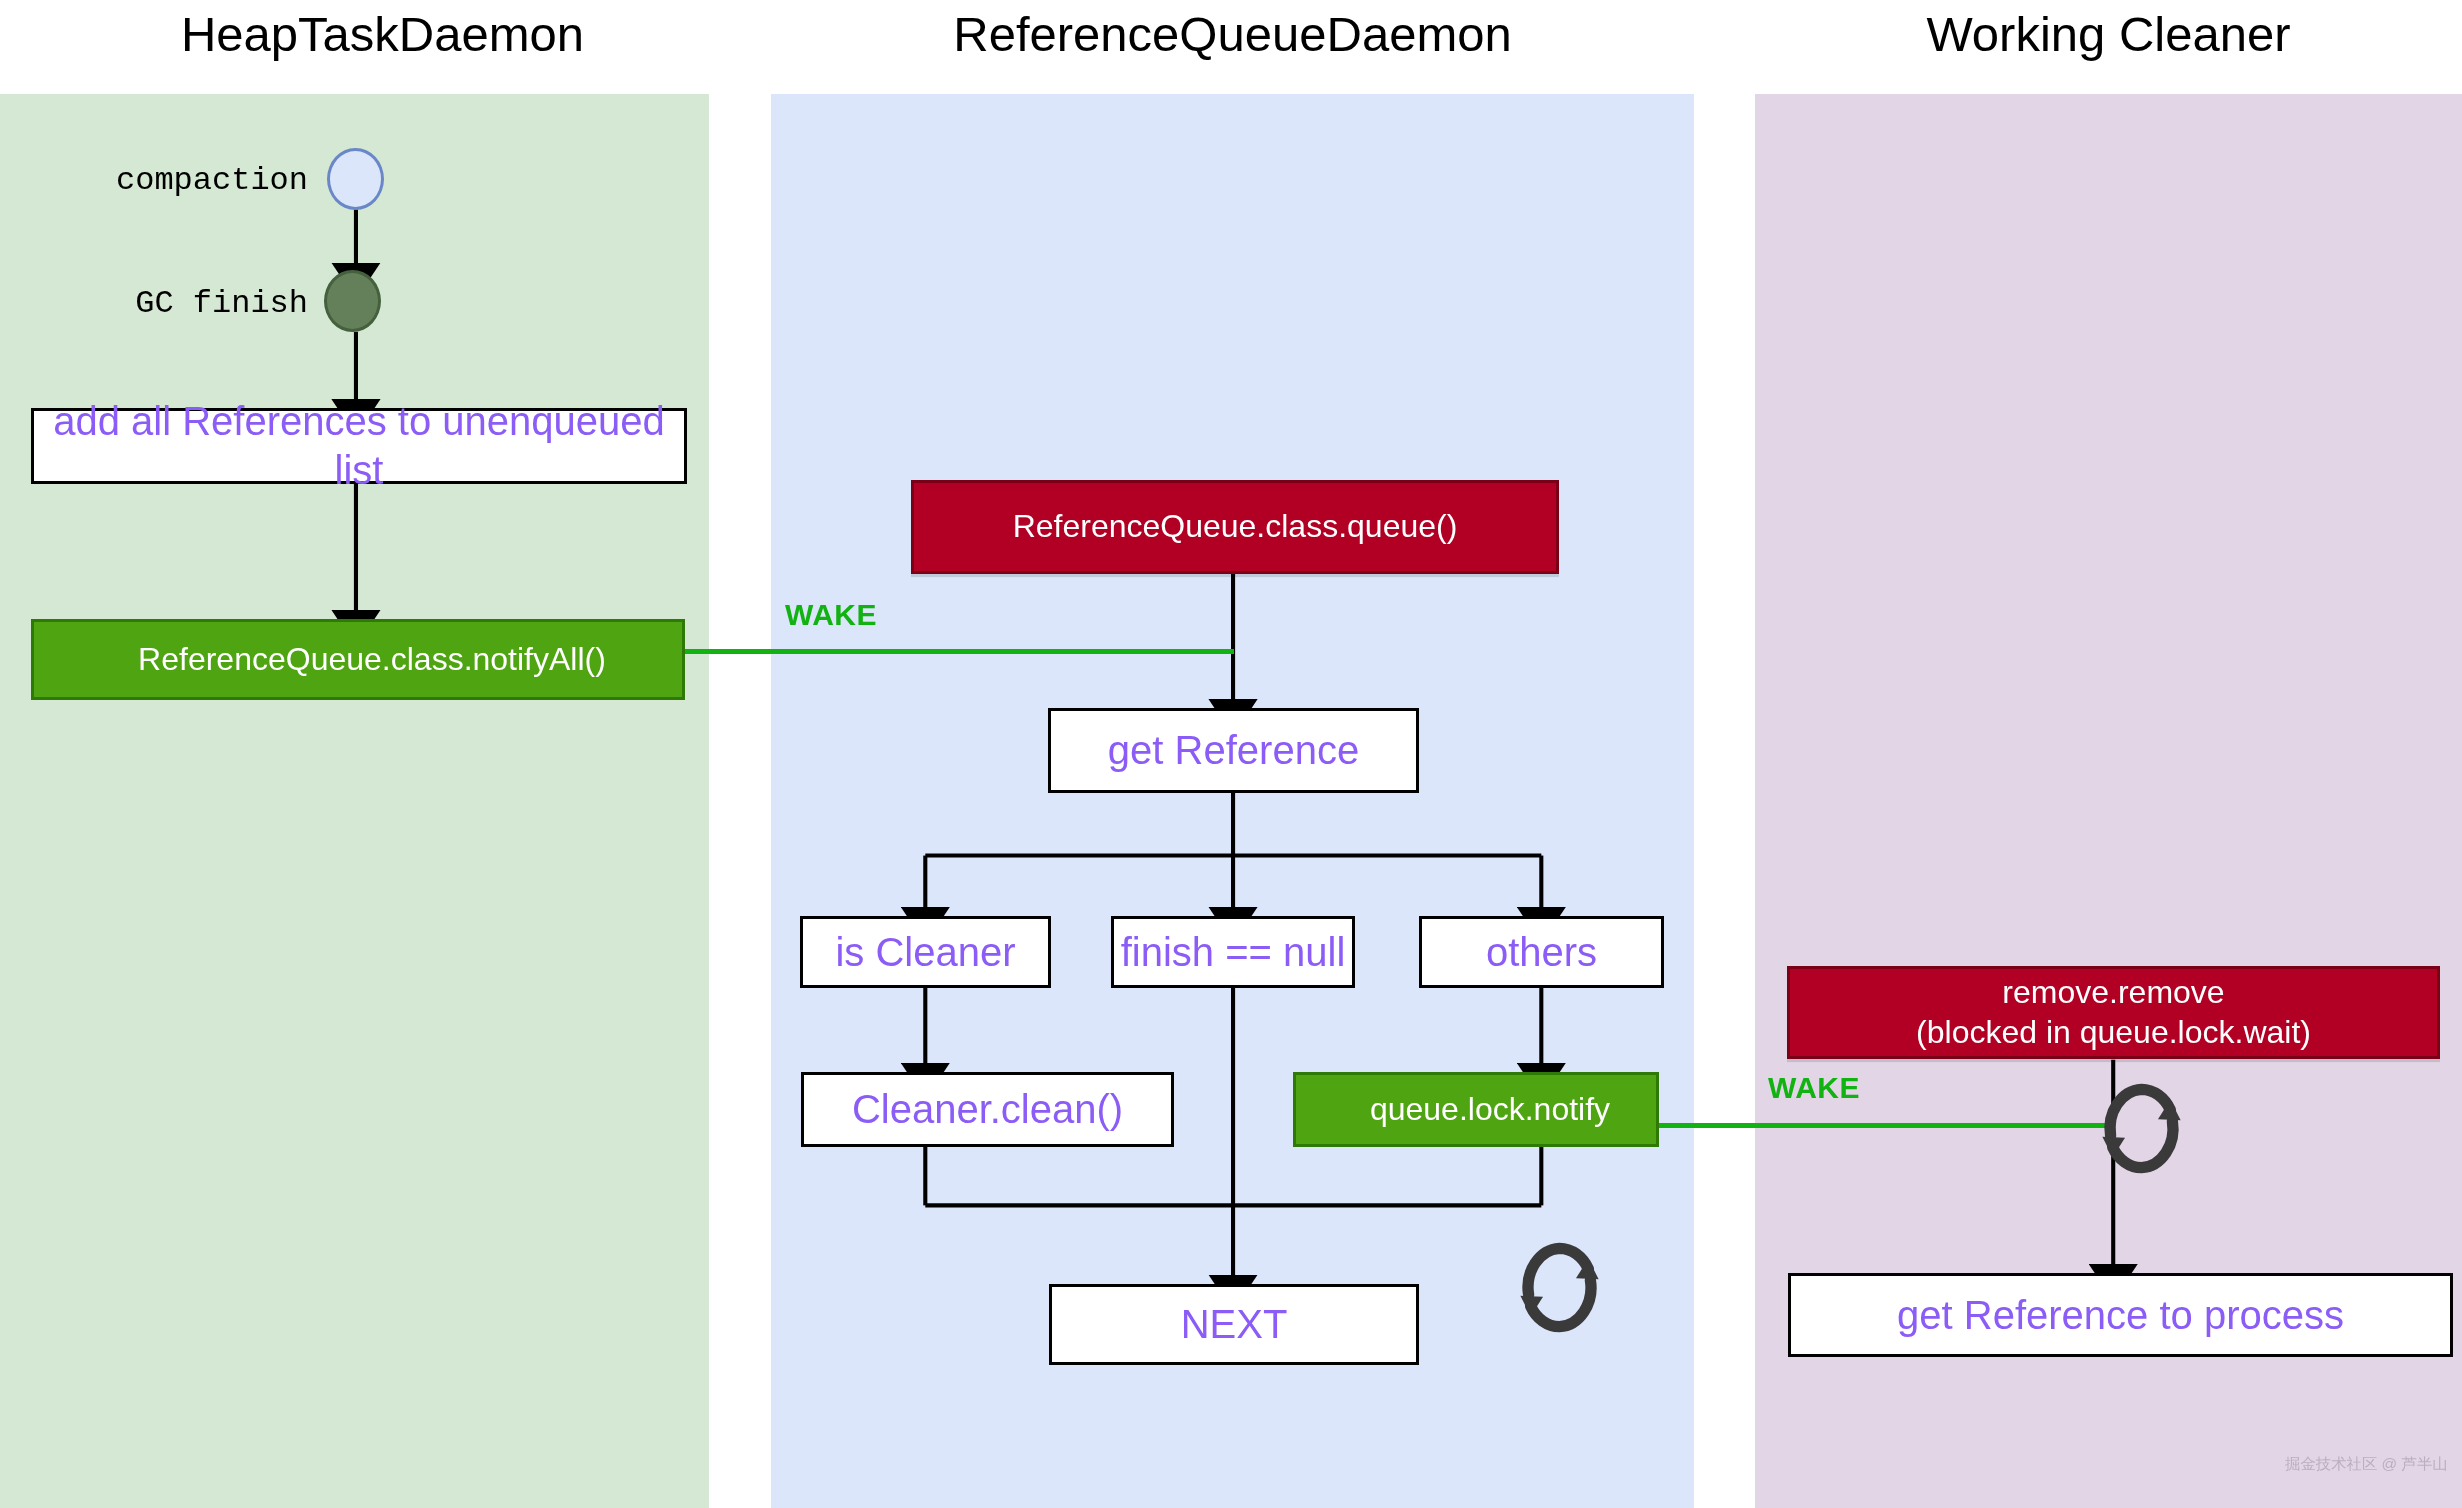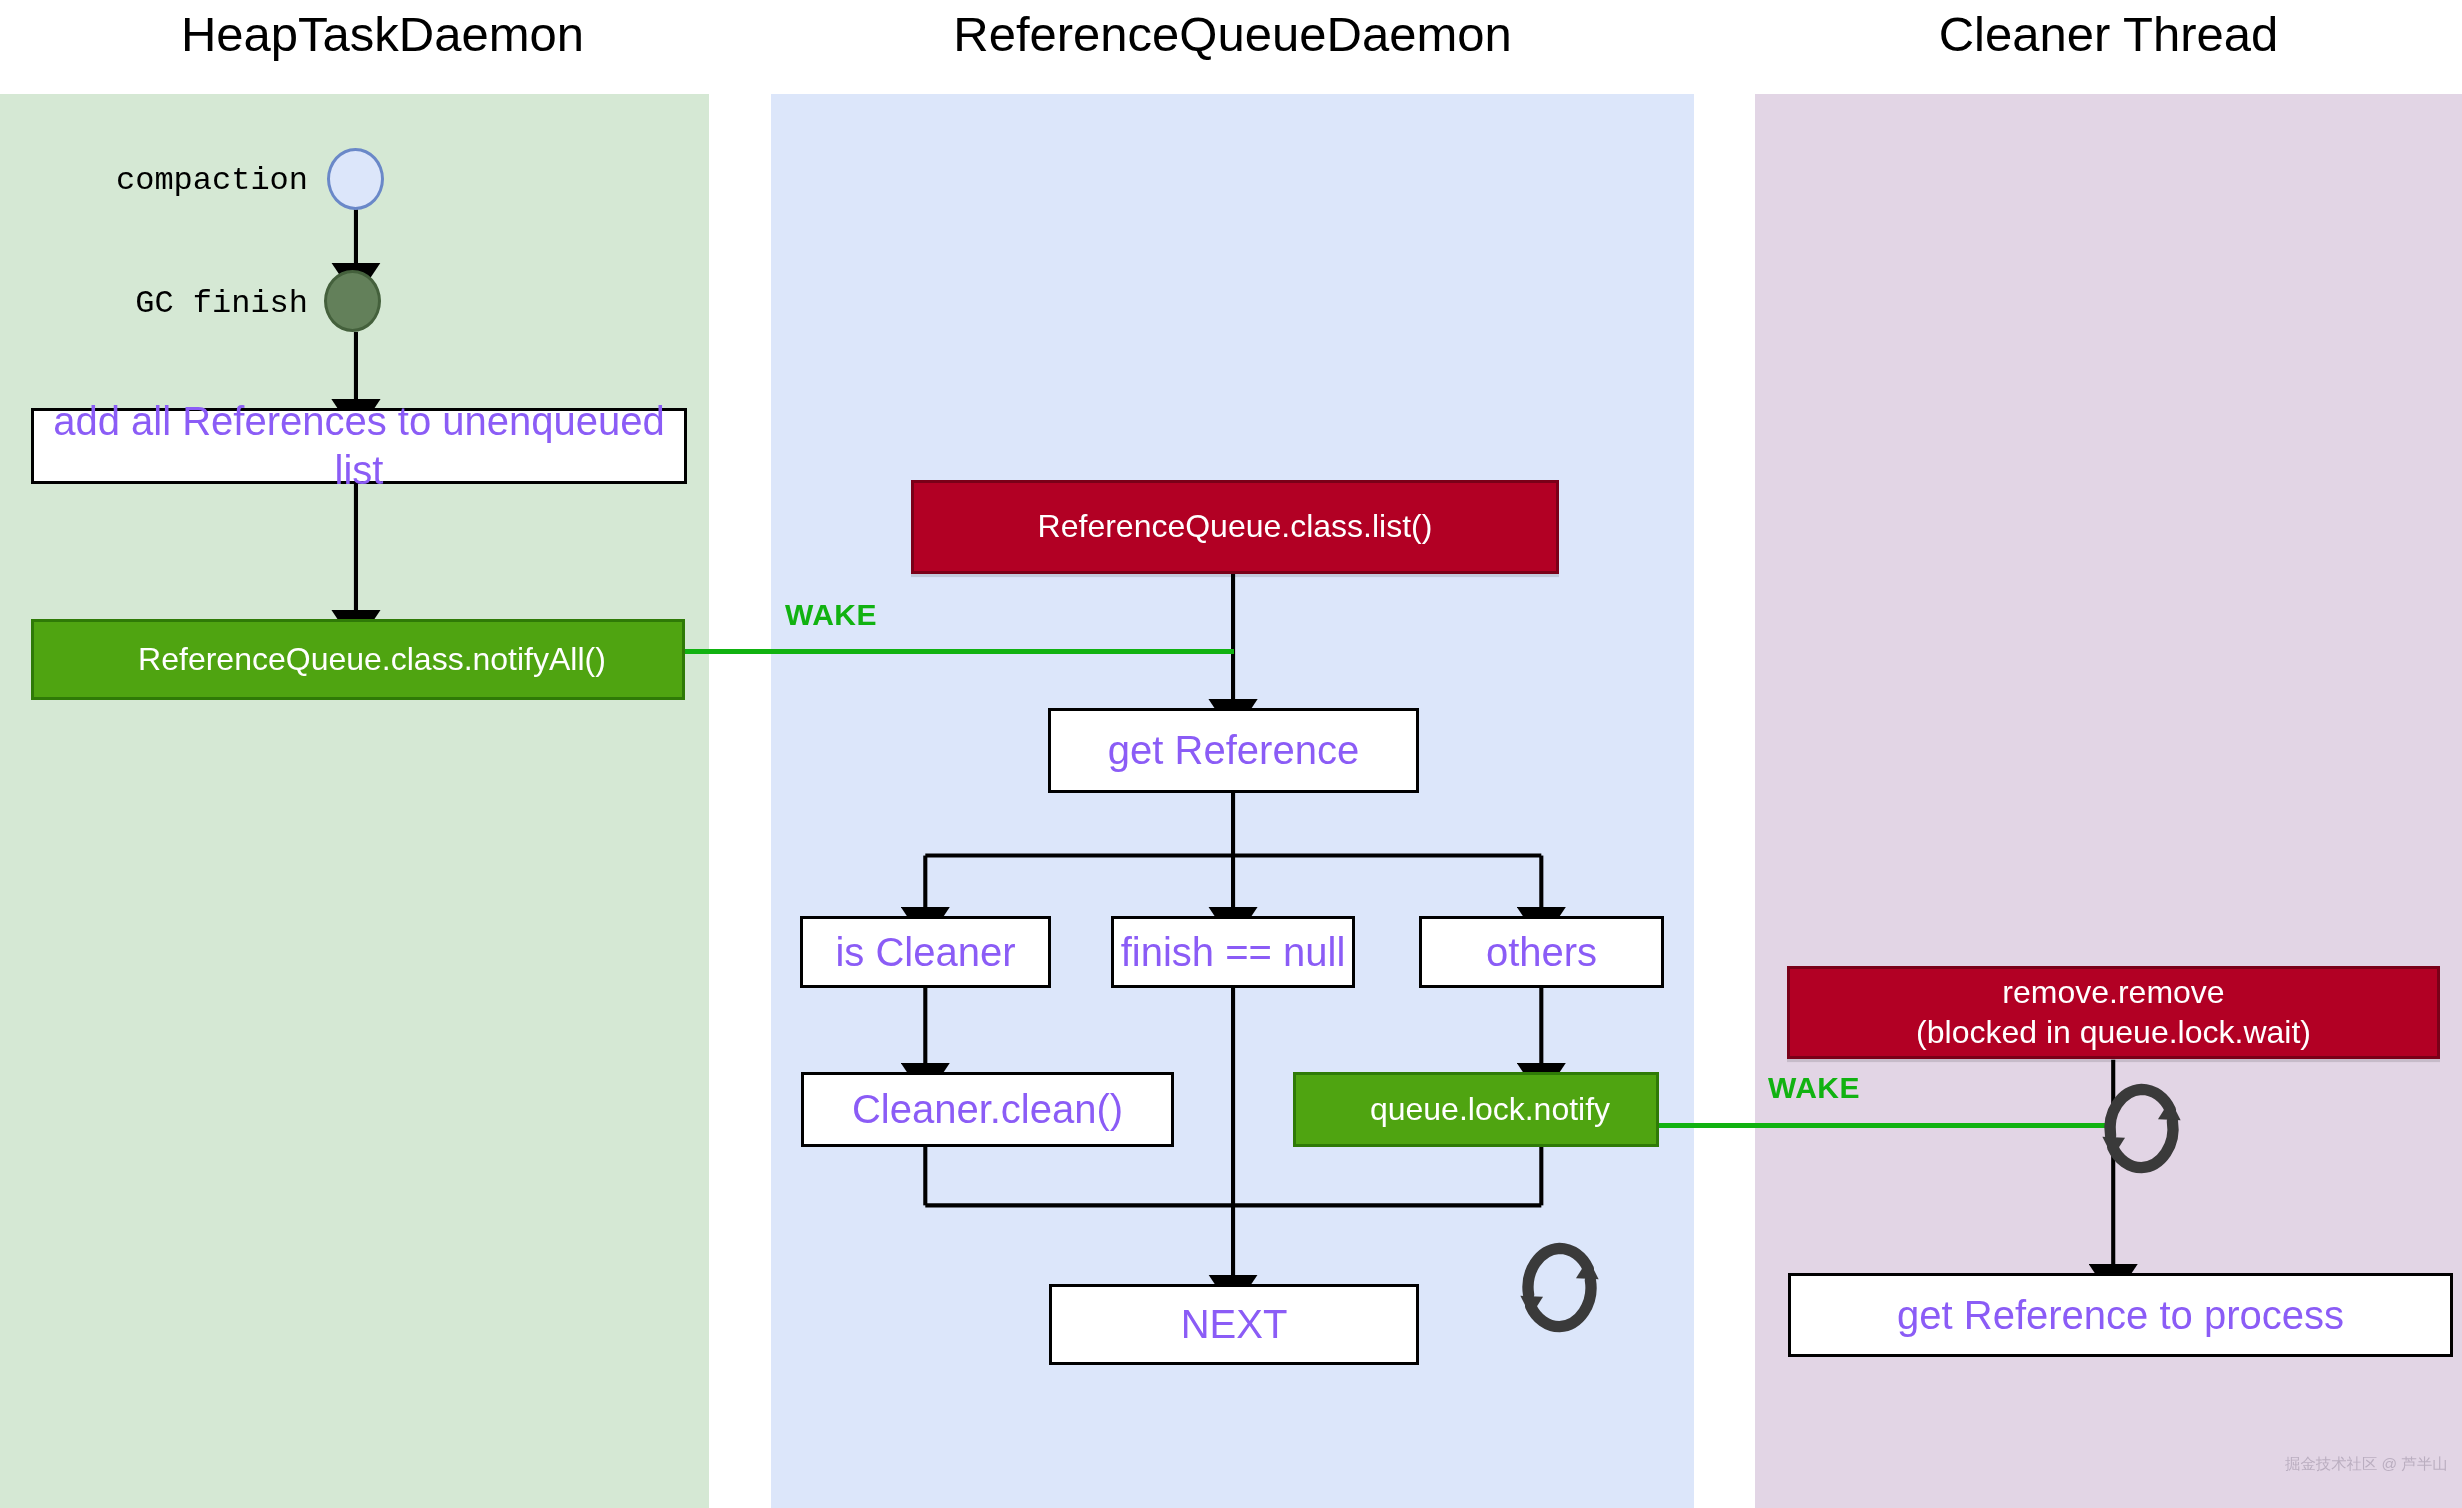--- a/index.html
+++ b/index.html
@@ -62,21 +62,21 @@
 <body>
 
 <div id="stage">
 
   <div id="lane-layer">
       <div class="lane" style="left: 0px; top: 94px; width: 709px; height: 1414px; background: rgb(213, 232, 212);"></div>
       <div class="lane-title" style="left: 0px; top: 10.3px; width: 709px; padding-left: 28px;">HeapTaskDaemon</div>
       <div class="lane" style="left: 771px; top: 94px; width: 923px; height: 1414px; background: rgb(220, 230, 250);"></div>
       <div class="lane-title" style="left: 771px; top: 10.3px; width: 923px;">ReferenceQueueDaemon</div>
       <div class="lane" style="left: 1755px; top: 94px; width: 707px; height: 1414px; background: rgb(226, 213, 229);"></div>
-      <div class="lane-title" style="left: 1755px; top: 10.3px; width: 707px;">Cleaner Thread</div>
+      <div class="lane-title" style="left: 1755px; top: 10.3px; width: 707px;">Working Cleaner</div>
     </div>
 
   <svg id="edge-layer" width="2462" height="1508" style="position:absolute;left:0;top:0;overflow:visible" viewBox="0 0 4800 2940">
     <defs>
       <marker id="ah" markerWidth="10" markerHeight="12" refX="1" refY="6" orient="auto" markerUnits="strokeWidth">
         <path d="M0,0 L0,12 L9,6 z" fill="#000"></path>
       </marker>
     </defs>
 
     <line x1="694" y1="408" x2="694" y2="520" stroke="#000" stroke-width="8" marker-end="url(#ah)"></line>
@@ -118,21 +118,21 @@
     </div>
 
   <div id="node-layer">
       <div class="node plain" style="left: 31px; top: 408px; width: 656px; height: 76px;">
         <span>add all References to unenqueued list</span>
       </div>
       <div class="node green" style="left: 31px; top: 619px; width: 654px; height: 81px;">
         <span>ReferenceQueue.class.notifyAll()</span>
       </div>
       <div class="node red" style="left: 911px; top: 480px; width: 648px; height: 94px;">
-        <span>ReferenceQueue.class.list()</span>
+        <span>ReferenceQueue.class.queue()</span>
       </div>
       <div class="node plain" style="left: 1048px; top: 708px; width: 371px; height: 85px;">
         <span>get Reference</span>
       </div>
       <div class="node plain" style="left: 800px; top: 916px; width: 251px; height: 72px;">
         <span>is Cleaner</span>
       </div>
       <div class="node plain" style="left: 1111px; top: 916px; width: 244px; height: 72px;">
         <span>finish == null</span>
       </div>

